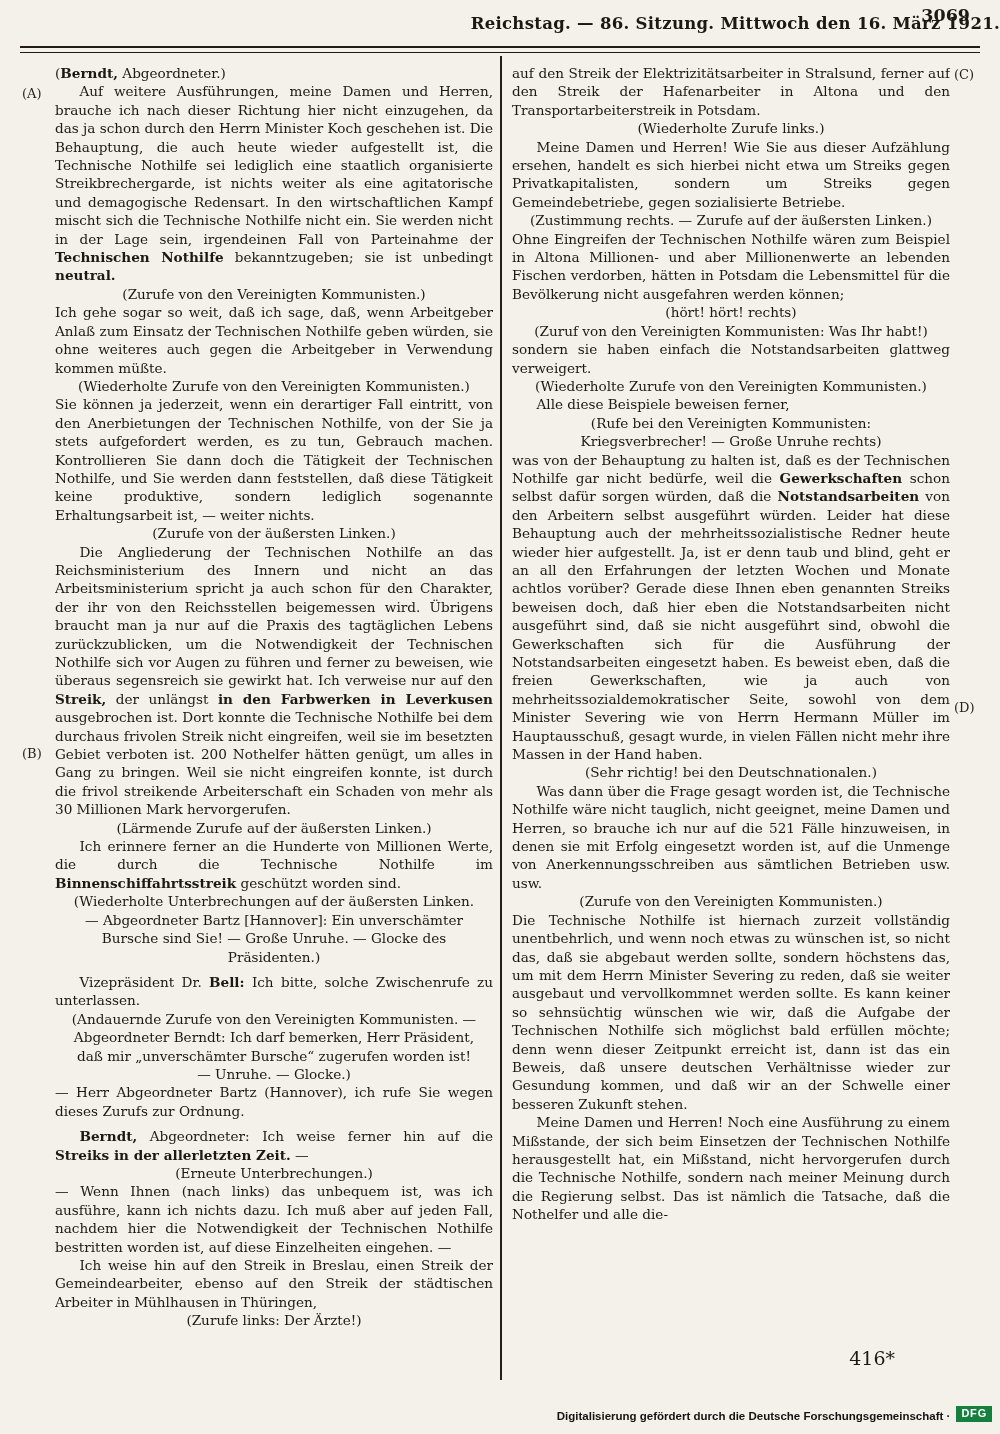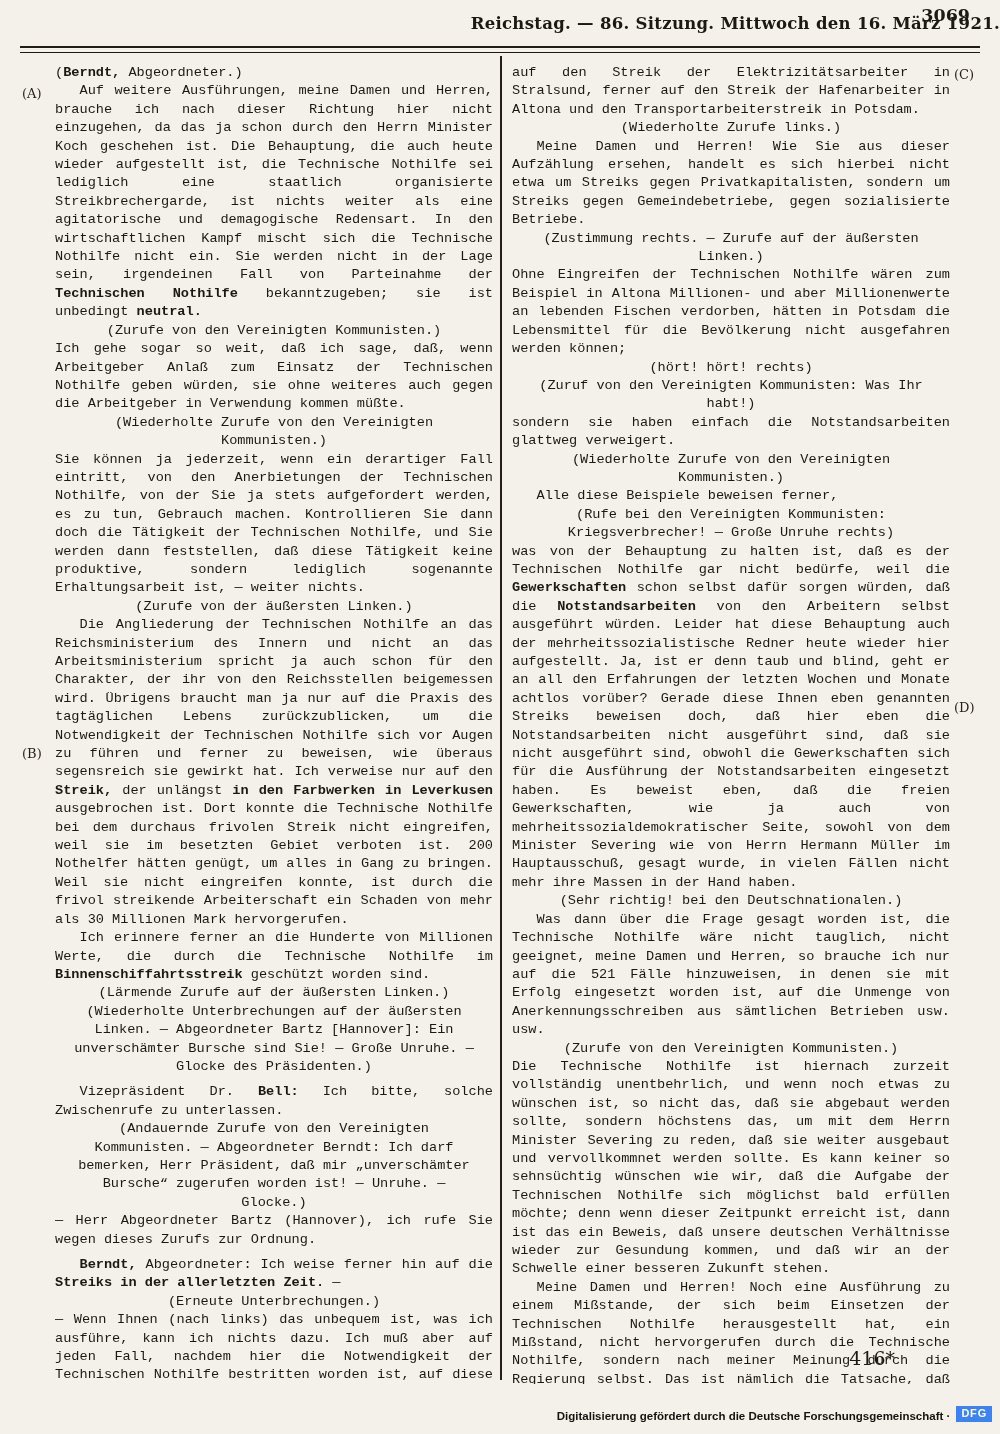--- a/index.html
+++ b/index.html
@@ -24,21 +24,21 @@
   .col{
     position:absolute;top:64px;width:438px;height:1320px;overflow:hidden;
     font-size:13.6px;line-height:18.4px;text-align:justify;
   }
   #leftcol{left:55px;}
   #rightcol{left:512px;}
   .divider{
     position:absolute;left:500px;top:56px;width:1.5px;height:1324px;
     background:#241f18;
   }
-  .blk{margin:0;font-family:Liberation Mono, monospace;}
+  .blk{margin:0;}
   .blk.indent{text-indent:1.8em;}
   .blk.flush{text-indent:0;}
   .blk.center{text-align:center;text-indent:0;padding:0 1.2em;}
   .blk.sp{margin-top:7px;}
   .bold{font-weight:bold;}
   
   .marker{position:absolute;font-size:13px;color:#241f18;}
   #mk-a{left:22px;top:86px;}
   #mk-b{left:22px;top:746px;}
   #mk-c{left:954px;top:67px;}
@@ -47,21 +47,21 @@
   .catchword{
     position:absolute;top:1347px;left:512px;width:438px;text-align:right;
     font-size:19px;padding-right:55px;box-sizing:border-box;
   }
   .dfg-line{
     position:absolute;top:1406px;right:8px;display:flex;align-items:flex-end;gap:6px;
     font-family:"Liberation Sans","DejaVu Sans",sans-serif;
     font-size:11.5px;font-weight:bold;color:#15130f;
   }
   .dfg-box{
-    background:#3b82f6;color:#ffffff;padding:2px 5px 3px 5px;
+    background:#15803d;color:#ffffff;padding:2px 5px 3px 5px;
     font-size:11px;font-weight:bold;letter-spacing:.8px;line-height:11px;
   }
 </style>
 </head>
 <body>
 
 <div id="page">
 
   <div class="title">Reichstag. — 86. Sitzung. Mittwoch den 16. März 1921.</div>
   <div class="pagenum">3069</div>
@@ -74,30 +74,31 @@
 
   <div class="col" id="leftcol">
       <p class="blk flush"><span>(</span><span class="bold">Berndt,</span><span> Abgeordneter.)</span></p>
       <p class="blk indent"><span>Auf weitere Ausführungen, meine Damen und Herren, brauche ich nach dieser Richtung hier nicht einzugehen, da das ja schon durch den Herrn Minister Koch geschehen ist. Die Behauptung, die auch heute wieder aufgestellt ist, die Technische Nothilfe sei lediglich eine staatlich organisierte Streikbrechergarde, ist nichts weiter als eine agitatorische und demagogische Redensart. In den wirtschaftlichen Kampf mischt sich die Technische Nothilfe nicht ein. Sie werden nicht in der Lage sein, irgendeinen Fall von Parteinahme der </span><span class="bold">Technischen Nothilfe</span><span> bekanntzugeben; sie ist unbedingt </span><span class="bold">neutral.</span></p>
       <p class="blk center"><span>(Zurufe von den Vereinigten Kommunisten.)</span></p>
       <p class="blk flush"><span>Ich gehe sogar so weit, daß ich sage, daß, wenn Arbeitgeber Anlaß zum Einsatz der Technischen Nothilfe geben würden, sie ohne weiteres auch gegen die Arbeitgeber in Verwendung kommen müßte.</span></p>
       <p class="blk center"><span>(Wiederholte Zurufe von den Vereinigten Kommunisten.)</span></p>
       <p class="blk flush"><span>Sie können ja jederzeit, wenn ein derartiger Fall eintritt, von den Anerbietungen der Technischen Nothilfe, von der Sie ja stets aufgefordert werden, es zu tun, Gebrauch machen. Kontrollieren Sie dann doch die Tätigkeit der Technischen Nothilfe, und Sie werden dann feststellen, daß diese Tätigkeit keine produktive, sondern lediglich sogenannte Erhaltungsarbeit ist, — weiter nichts.</span></p>
       <p class="blk center"><span>(Zurufe von der äußersten Linken.)</span></p>
       <p class="blk indent"><span>Die Angliederung der Technischen Nothilfe an das Reichsministerium des Innern und nicht an das Arbeitsministerium spricht ja auch schon für den Charakter, der ihr von den Reichsstellen beigemessen wird. Übrigens braucht man ja nur auf die Praxis des tagtäglichen Lebens zurückzublicken, um die Notwendigkeit der Technischen Nothilfe sich vor Augen zu führen und ferner zu beweisen, wie überaus segensreich sie gewirkt hat. Ich verweise nur auf den </span><span class="bold">Streik,</span><span> der unlängst </span><span class="bold">in den Farbwerken in Leverkusen</span><span> ausgebrochen ist. Dort konnte die Technische Nothilfe bei dem durchaus frivolen Streik nicht eingreifen, weil sie im besetzten Gebiet verboten ist. 200 Nothelfer hätten genügt, um alles in Gang zu bringen. Weil sie nicht eingreifen konnte, ist durch die frivol streikende Arbeiterschaft ein Schaden von mehr als 30 Millionen Mark hervorgerufen.</span></p>
+      <p class="blk center"><span>(Lärmende Zurufe auf der äußersten Linken.)</span></p>
       <p class="blk indent"><span>Ich erinnere ferner an die Hunderte von Millionen Werte, die durch die Technische Nothilfe im </span><span class="bold">Binnenschiffahrtsstreik</span><span> geschützt worden sind.</span></p>
-      <p class="blk center"><span>(Lärmende Zurufe auf der äußersten Linken.)</span></p>
       <p class="blk center"><span>(Wiederholte Unterbrechungen auf der äußersten Linken. — Abgeordneter Bartz [Hannover]: Ein unverschämter Bursche sind Sie! — Große Unruhe. — Glocke des Präsidenten.)</span></p>
       <p class="blk indent sp"><span>Vizepräsident Dr. </span><span class="bold">Bell:</span><span> Ich bitte, solche Zwischenrufe zu unterlassen.</span></p>
       <p class="blk center"><span>(Andauernde Zurufe von den Vereinigten Kommunisten. — Abgeordneter Berndt: Ich darf bemerken, Herr Präsident, daß mir „unverschämter Bursche“ zugerufen worden ist! — Unruhe. — Glocke.)</span></p>
       <p class="blk flush"><span>— Herr Abgeordneter Bartz (Hannover), ich rufe Sie wegen dieses Zurufs zur Ordnung.</span></p>
       <p class="blk indent sp"><span class="bold">Berndt,</span><span> Abgeordneter: Ich weise ferner hin auf die </span><span class="bold">Streiks in der allerletzten Zeit.</span><span> —</span></p>
       <p class="blk center"><span>(Erneute Unterbrechungen.)</span></p>
       <p class="blk flush"><span>— Wenn Ihnen (nach links) das unbequem ist, was ich ausführe, kann ich nichts dazu. Ich muß aber auf jeden Fall, nachdem hier die Notwendigkeit der Technischen Nothilfe bestritten worden ist, auf diese Einzelheiten eingehen. —</span></p>
       <p class="blk indent"><span>Ich weise hin auf den Streik in Breslau, einen Streik der Gemeindearbeiter, ebenso auf den Streik der städtischen Arbeiter in Mühlhausen in Thüringen,</span></p>
+      <p class="blk center"><span>(Zurufe links: Der Ärzte!)</span></p>
     </div>
   <div class="divider"></div>
   <div class="col" id="rightcol">
       <p class="blk flush"><span>auf den Streik der Elektrizitätsarbeiter in Stralsund, ferner auf den Streik der Hafenarbeiter in Altona und den Transportarbeiterstreik in Potsdam.</span></p>
       <p class="blk center"><span>(Wiederholte Zurufe links.)</span></p>
       <p class="blk indent"><span>Meine Damen und Herren! Wie Sie aus dieser Aufzählung ersehen, handelt es sich hierbei nicht etwa um Streiks gegen Privatkapitalisten, sondern um Streiks gegen Gemeindebetriebe, gegen sozialisierte Betriebe.</span></p>
       <p class="blk center"><span>(Zustimmung rechts. — Zurufe auf der äußersten Linken.)</span></p>
       <p class="blk flush"><span>Ohne Eingreifen der Technischen Nothilfe wären zum Beispiel in Altona Millionen- und aber Millionenwerte an lebenden Fischen verdorben, hätten in Potsdam die Lebensmittel für die Bevölkerung nicht ausgefahren werden können;</span></p>
       <p class="blk center"><span>(hört! hört! rechts)</span></p>
       <p class="blk center"><span>(Zuruf von den Vereinigten Kommunisten: Was Ihr habt!)</span></p>

